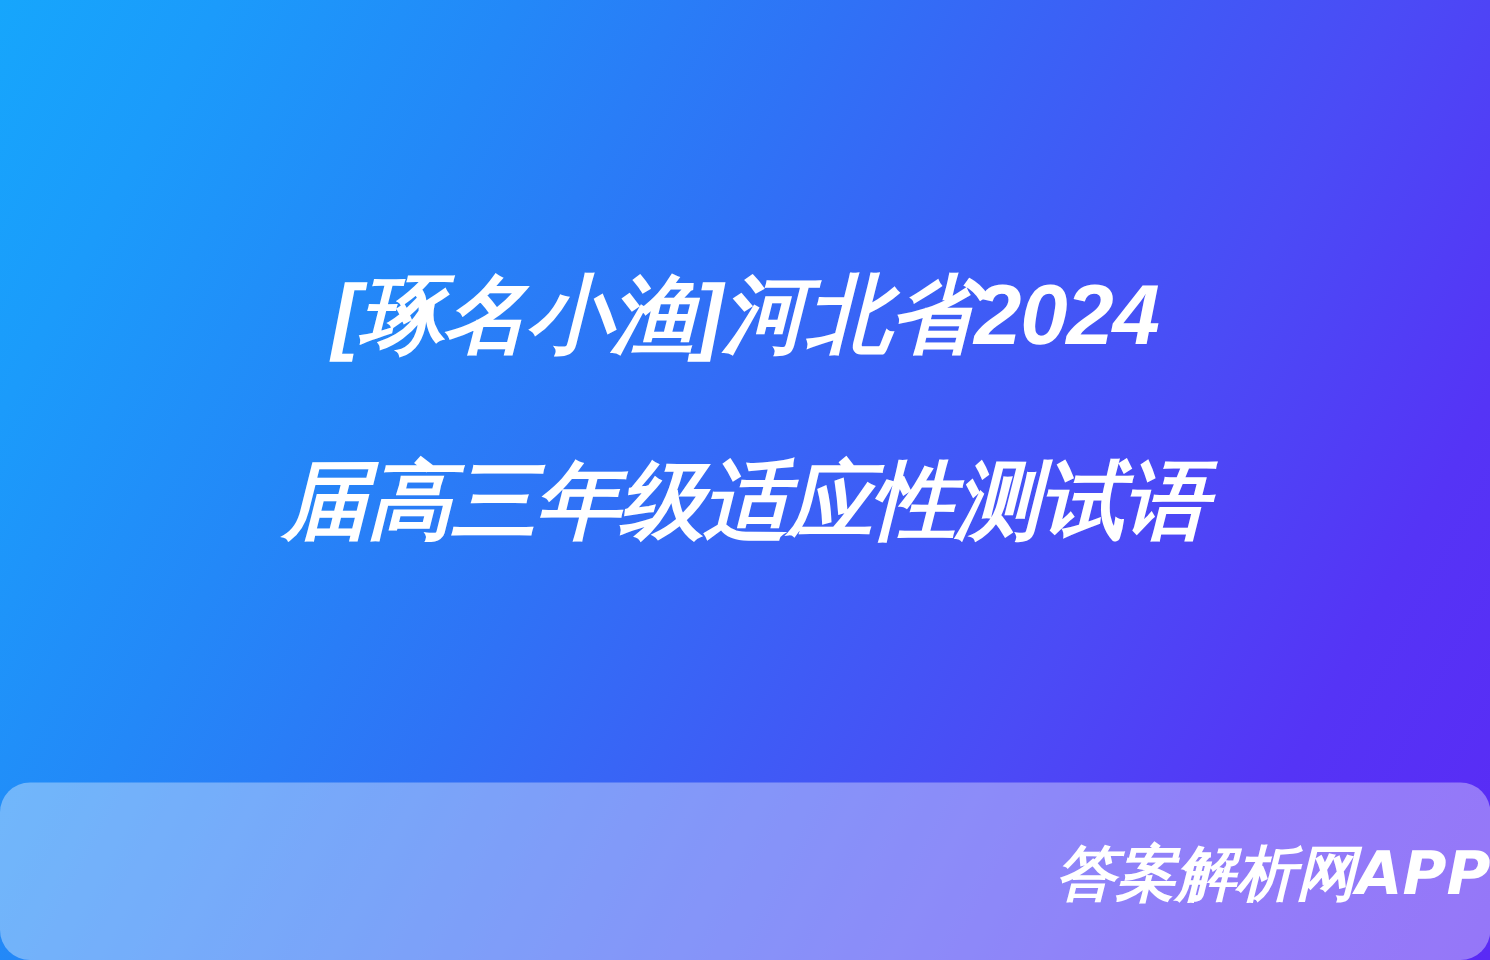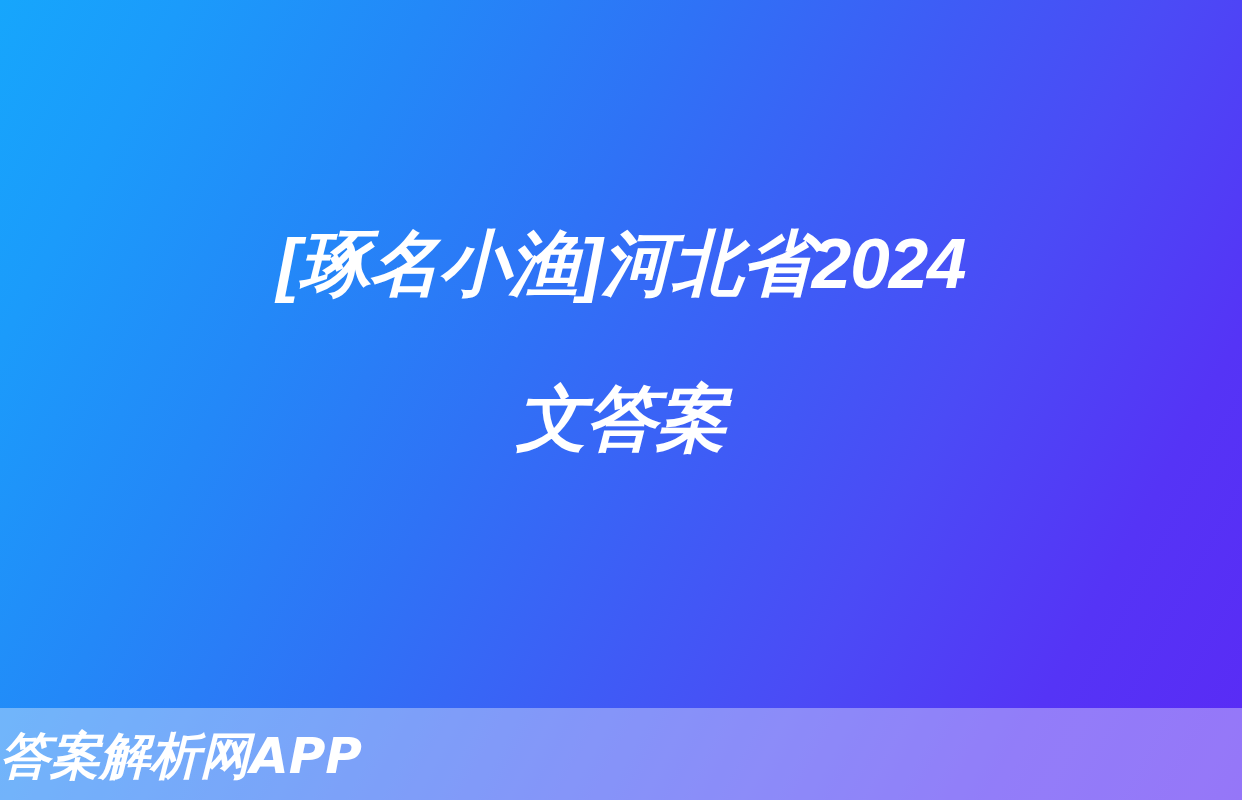--- a/index.html
+++ b/index.html
@@ -50,25 +50,26 @@
     white-space: nowrap;
     font-family: "Liberation Sans", "DejaVu Sans", sans-serif;
   }
 
   
   .footer-band {
     position: absolute;
     left: 0;
     right: 0;
     bottom: 0;
-    height: 92px;
+    height: 148px;
     background: rgba(255, 255, 255, 0.36);
     display: flex;
     align-items: center;
-    justify-content: flex-start;
+    justify-content: flex-end;
+    border-radius: 25px;
   }
 
   .footer-mark {
     color: #ffffff;
     font-size: 50px;
     line-height: 56px;
     font-weight: 700;
     font-style: italic;
     letter-spacing: 0px;
     white-space: nowrap;
@@ -76,20 +77,20 @@
     font-family: "DejaVu Sans", "Liberation Sans", sans-serif;
   }
 </style>
 </head>
 <body>
 
 <div class="canvas">
 
   <div class="title-block">
     <span class="title-line">[琢名小渔]河北省2024</span>
-    <span class="title-line">文答案</span>
+    <span class="title-line">届高三年级适应性测试语</span>
   </div>
 
   <div class="footer-band">
     <span class="footer-mark">答案解析网APP</span>
   </div>
 
 </div>
 
 </body></html>

